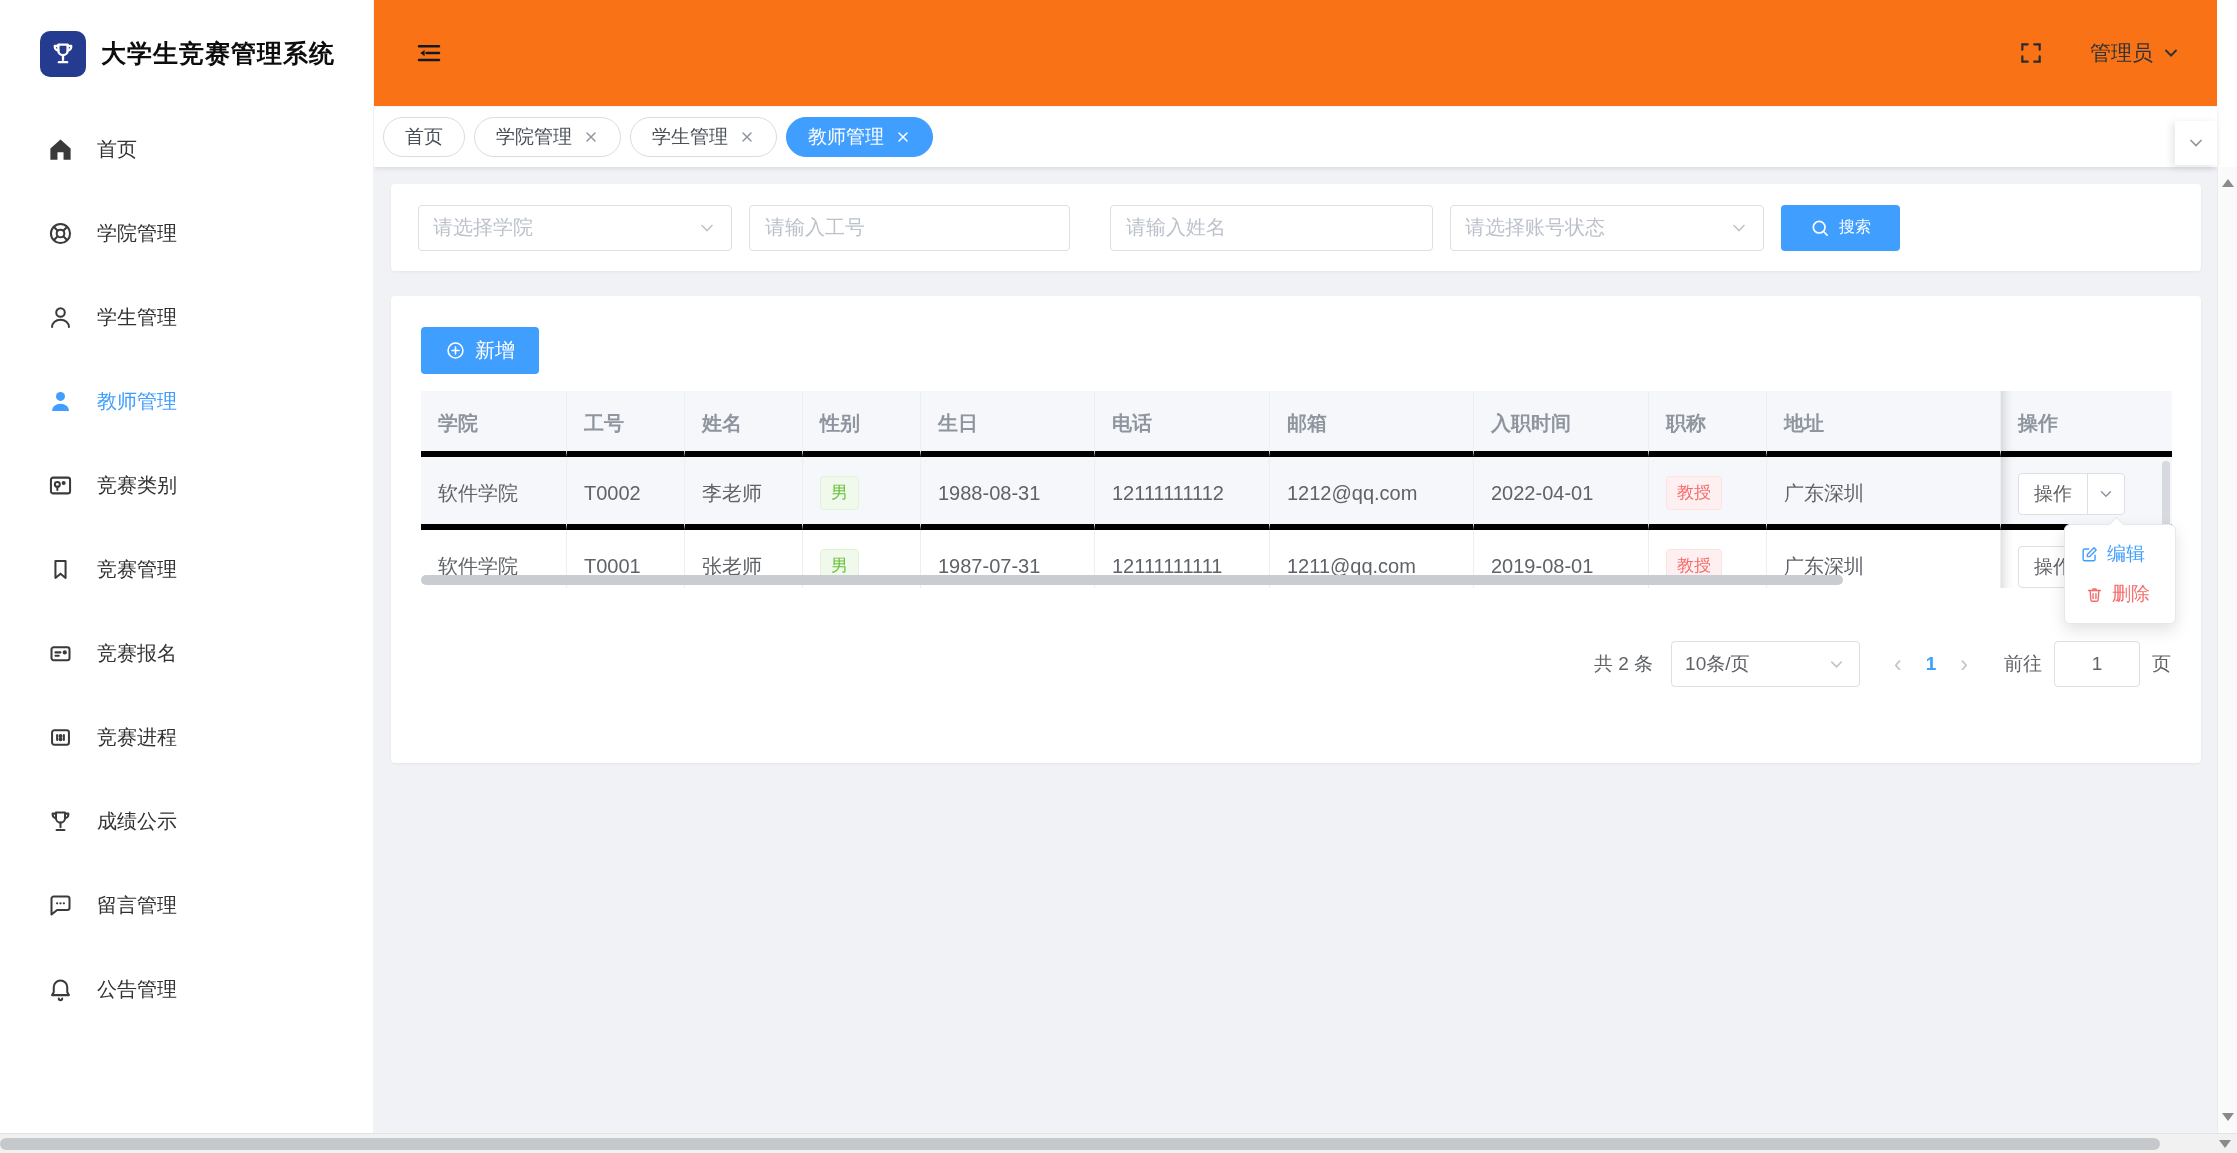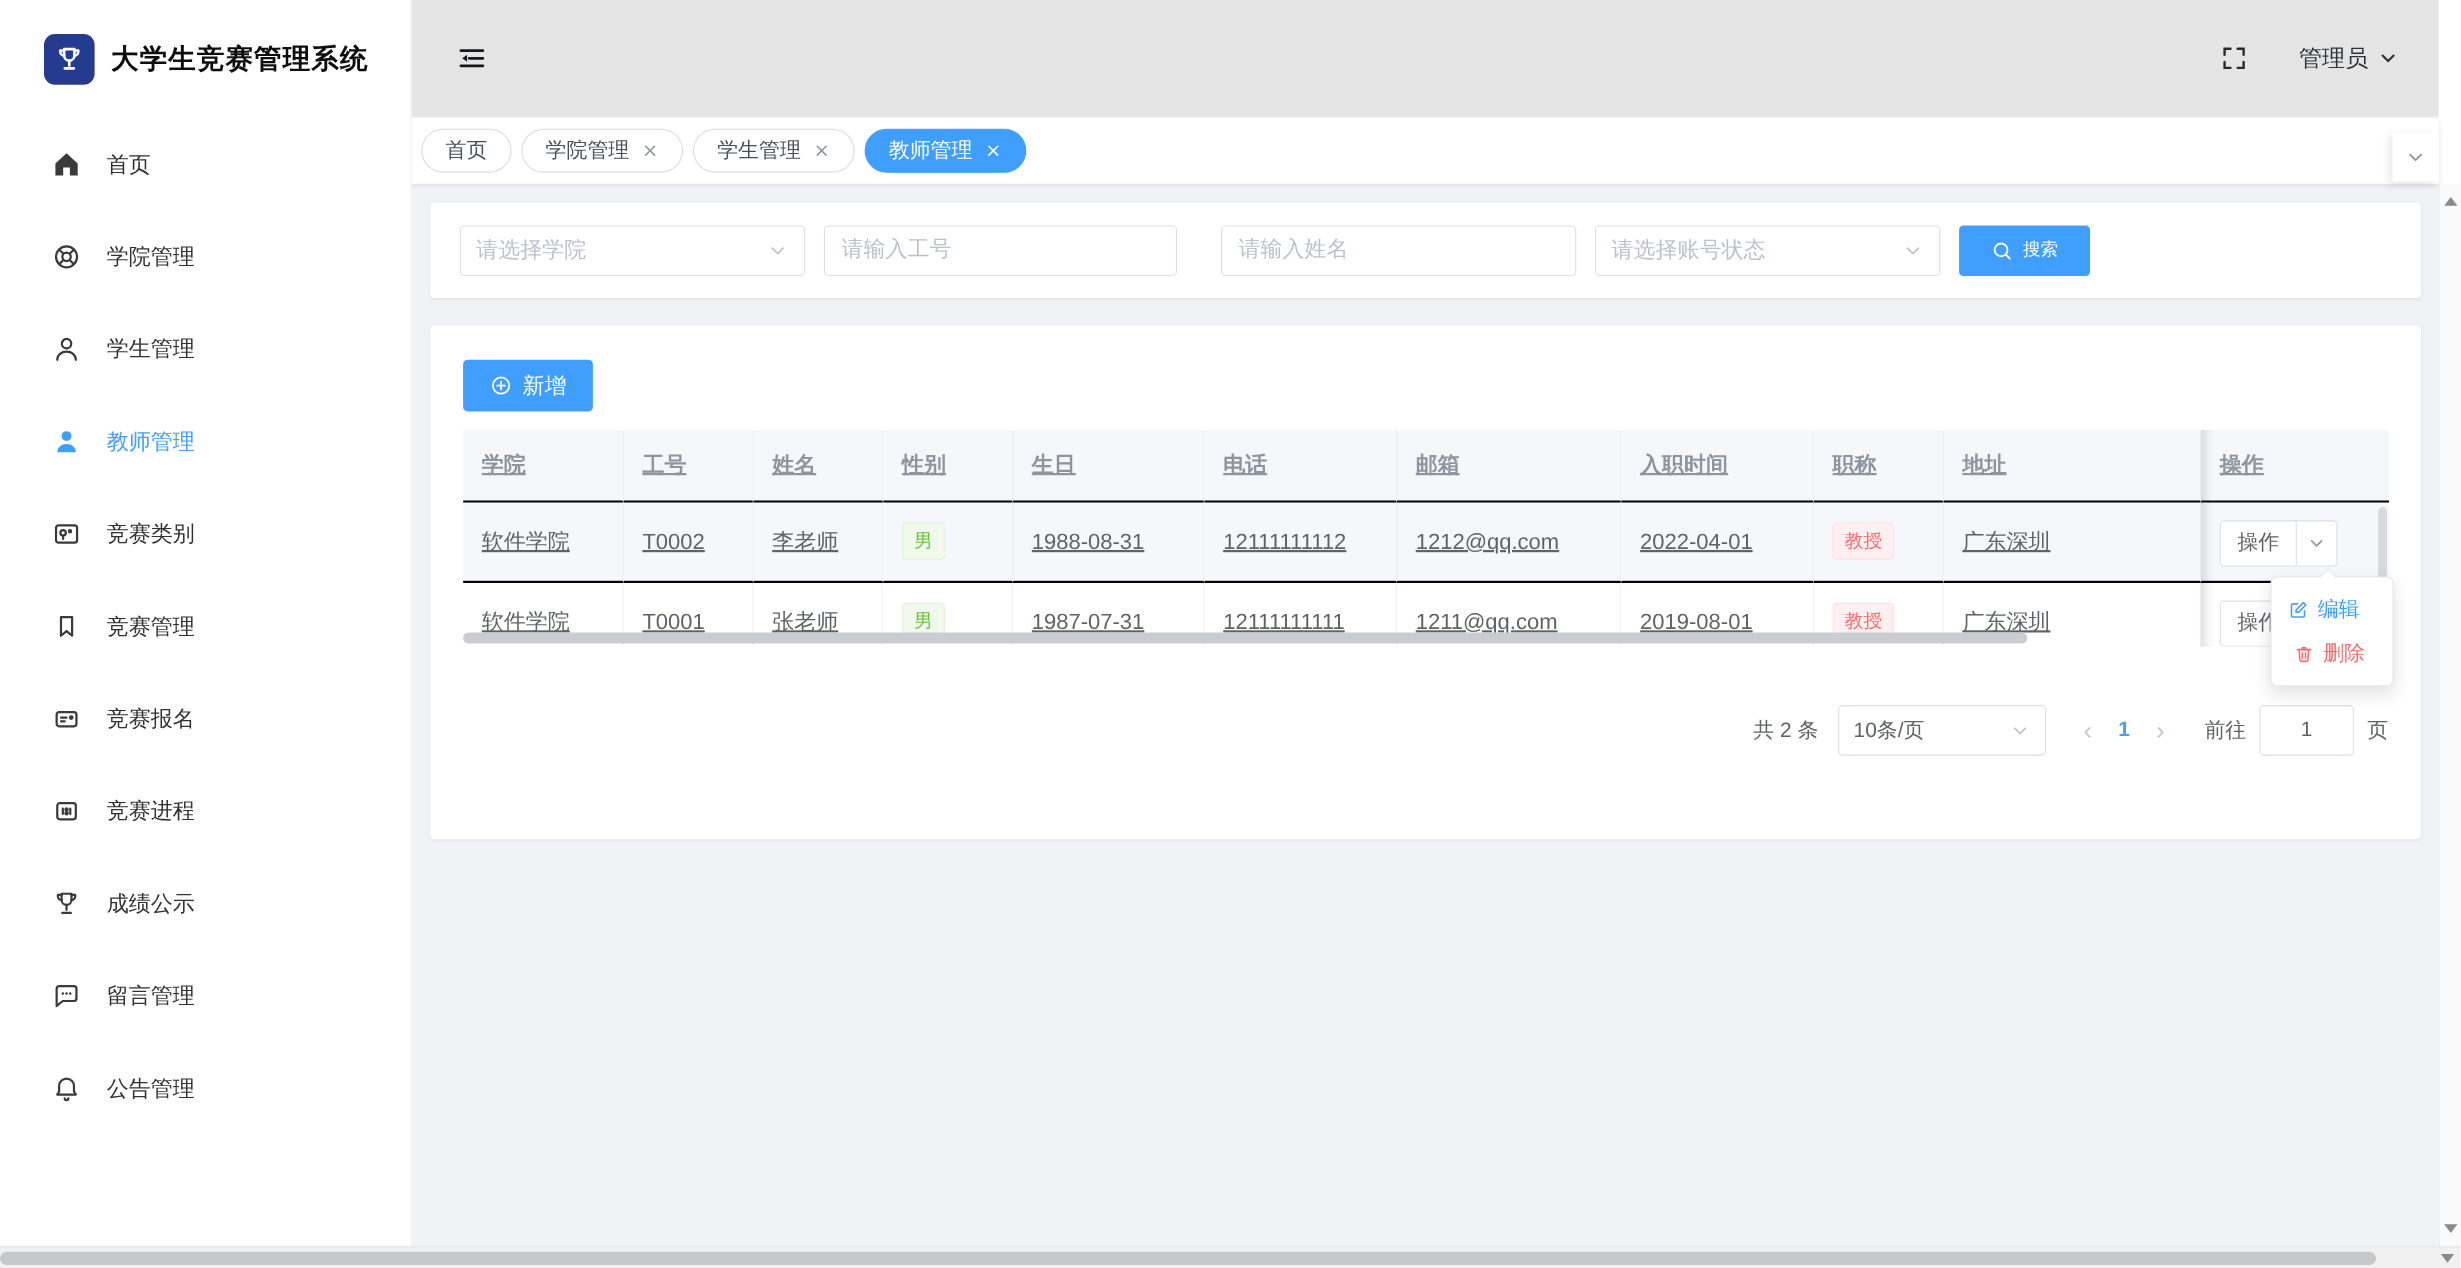--- a/index.html
+++ b/index.html
@@ -17,21 +17,21 @@
   .logo-badge { width:46px; height:46px; background:#243b8f; border-radius:10px;
                 display:flex; align-items:center; justify-content:center; }
   .logo-title { margin-left:15px; font-size:25px; font-weight:bold; color:#0d0d0d; letter-spacing:1px; }
   .menu-item { height:84px; display:flex; align-items:center; padding-left:47px; cursor:pointer;
                color:#303133; font-size:20px; }
   .menu-item .mi-icon { width:27px; height:27px; margin-right:23px; color:#3a3a3a; }
   .menu-item.active { color:#409eff; }
   .menu-item.active .mi-icon { color:#409eff; }
 
   
-  .header { position:absolute; left:374px; top:0; width:1843px; height:107px; background:#e5e5e5;
+  .header { position:absolute; left:374px; top:0; width:1843px; height:107px; background:#f97316;
             border-bottom:1px solid #f4f4f4; display:flex; align-items:center; z-index:5; }
   .hamburger { margin-left:40px; width:30px; height:30px; color:#17181a; cursor:pointer; }
   .header-right { margin-left:auto; display:flex; align-items:center; gap:46px; padding-right:36px; }
   .fs-icon { width:26px; height:26px; color:#2b2b2b; cursor:pointer; }
   .user-menu { display:flex; align-items:center; gap:8px; cursor:pointer; }
   .user-name { font-size:21px; color:#2f3338; }
   .user-caret { width:20px; height:20px; color:#2f3338; }
 
   
   .tabbar { position:absolute; left:374px; top:107px; width:1843px; height:60px; background:#fff;
@@ -68,22 +68,22 @@
   .search-btn svg { width:20px; height:20px; }
 
   .table-card { left:17px; top:129px; width:1810px; height:467px; }
   .add-btn { position:absolute; left:30px; top:31px; width:118px; height:47px; background:#409eff;
              border:none; border-radius:4px; color:#fff; font-size:20px; display:flex;
              align-items:center; justify-content:center; gap:9px; cursor:pointer; font-family:inherit; }
   .add-btn svg { width:21px; height:21px; }
 
   .table-region { position:absolute; left:30px; top:95px; width:1751px; height:197px; overflow:hidden; }
   .t-row { display:flex; width:1751px; }
-  .t-cell { flex:none; padding-left:17px; border-bottom:2px solid #000000; border-right:1px solid #ebeef5;
-            overflow:hidden; white-space:nowrap;text-decoration:underline; }
+  .t-cell { flex:none; padding-left:17px; border-bottom:6px solid #000000; border-right:1px solid #ebeef5;
+            overflow:hidden; white-space:nowrap; }
   .t-cell:last-child { border-right:none; }
   .t-head .t-cell { height:66px; line-height:65px; background:#f5f7fa; color:#8f959e;
                     font-weight:bold; font-size:20px; }
   .t-body .t-cell { height:73px; line-height:72px; font-size:20px; color:#5f6368; background:#fff; }
   .t-body.hovered .t-cell { background:#f5f7fa; }
   .c0{width:146px}.c1{width:118px}.c2{width:118px}.c3{width:118px}.c4{width:174px}
   .c5{width:175px}.c6{width:204px}.c7{width:175px}.c8{width:118px}.c9{width:234px}
   .c10{width:171px; box-shadow:inset 14px 0 12px -12px rgba(0,0,0,0.18);}
   .badge { display:inline-block; height:34px; line-height:32px; padding:0 10px; border-radius:4px;
            font-size:17px; vertical-align:middle; margin-top:-4px; }

